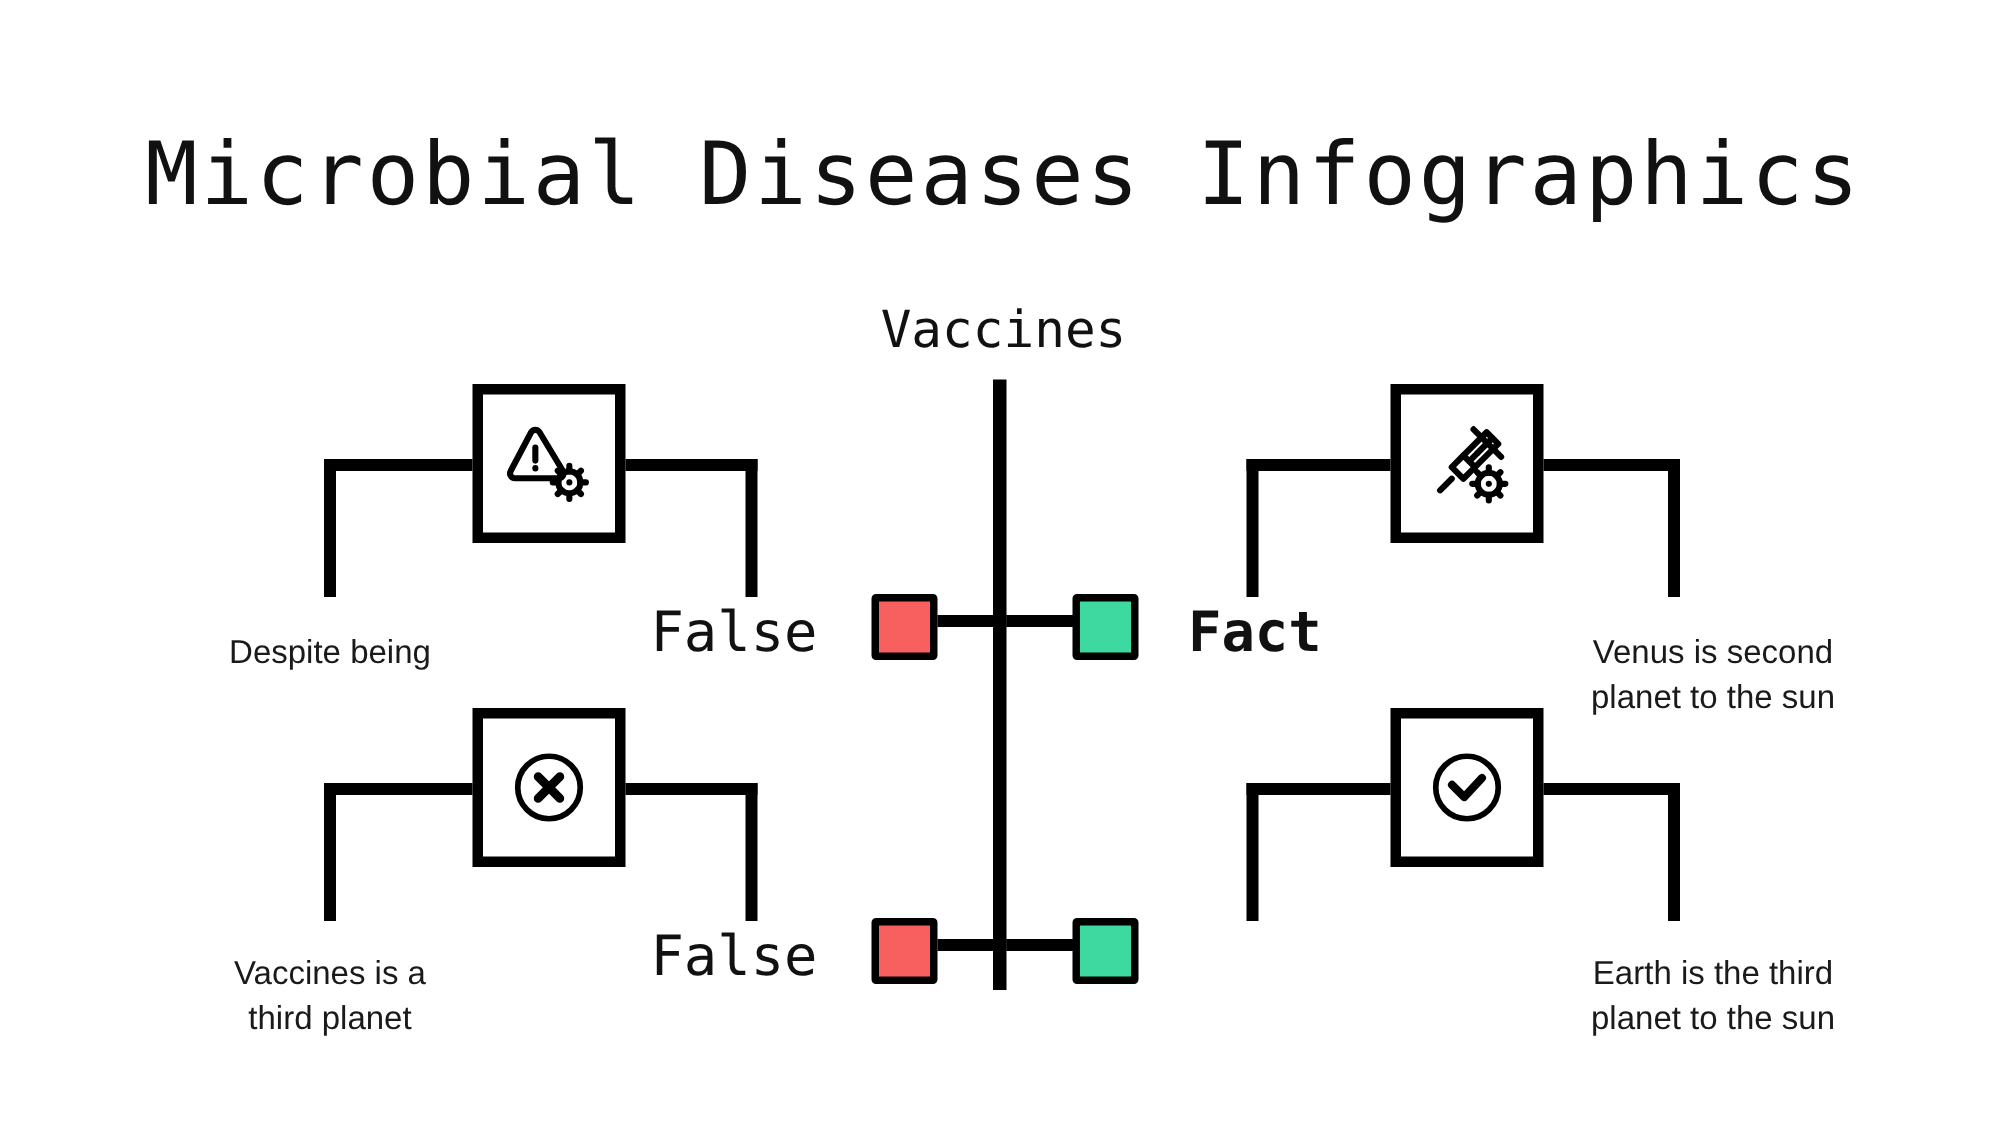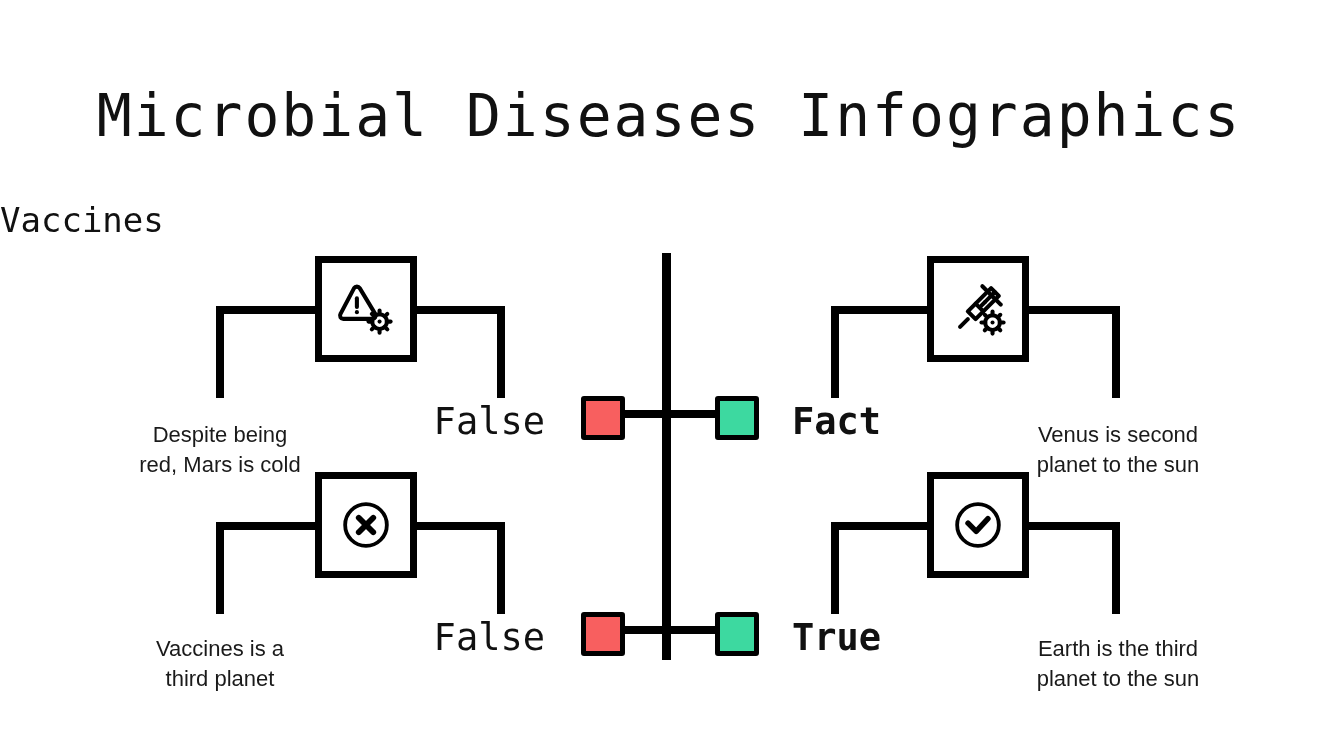--- a/index.html
+++ b/index.html
@@ -32,20 +32,21 @@
     color: #111111;
     white-space: nowrap;
   }
 
   
   .center-label {
     position: absolute;
     left: 0;
     top: 200px;
     width: 1338px;
+    text-align: center;
     font-family: "DejaVu Sans Mono", monospace;
     font-size: 34px;
     color: #111111;
     white-space: nowrap;
   }
   .spine {
     position: absolute;
     left: 662px;
     top: 253px;
     width: 9px;
@@ -132,21 +133,21 @@
   .desc {
     position: absolute;
     font-family: Liberation Sans, sans-serif;
     font-size: 22px;
     line-height: 30px;
     color: #1a1a1a;
     width: 300px;
     margin-top: 28px;
   }
   .desc.left-side  { left: 70px;  text-align: center; }
-  .desc.right-side { left: 968px; text-align: center; }
+  .desc.right-side { left: 992px; text-align: center; }
   .desc .line { display: block; }
 </style>
 </head>
 <body>
 
 <div class="slide">
 
   <div class="title">Microbial Diseases Infographics</div>
 
   <div class="center-label">Vaccines</div>
@@ -215,21 +216,20 @@
     <div class="stub left"></div>
     <div class="stub right"></div>
     <div class="chip right" style="background:#3DD9A0;"></div>
   </div>
 
   <div class="verdict left-side" style="top:400px;">False</div>
   <div class="verdict right-side" style="top:400px;">Fact</div>
 
   <div class="desc left-side" style="top:392px;">
     <span class="line">Despite being</span>
-    <span class="line">red, Mars is cold</span>
   </div>
   <div class="desc right-side" style="top:392px;">
     <span class="line">Venus is second</span>
     <span class="line">planet to the sun</span>
   </div>
 
   <div class="bracket" style="left:216px; top:522px; width:289px;">
     <div class="bar" style="left:0px; width:107px;"></div>
     <div class="bar" style="left:190px; width:99px;"></div>
     <div class="leg" style="left:0px;"></div>
@@ -263,21 +263,20 @@
   </div>
 
   <div class="node-row row-b">
     <div class="chip left" style="background:#F85F5F;"></div>
     <div class="stub left"></div>
     <div class="stub right"></div>
     <div class="chip right" style="background:#3DD9A0;"></div>
   </div>
 
   <div class="verdict left-side" style="top:616px;">False</div>
-  <div class="verdict right-side" style="top:616px;">True</div>
 
   <div class="desc left-side" style="top:606px;">
     <span class="line">Vaccines is a</span>
     <span class="line">third planet</span>
   </div>
   <div class="desc right-side" style="top:606px;">
     <span class="line">Earth is the third</span>
     <span class="line">planet to the sun</span>
   </div>
 

